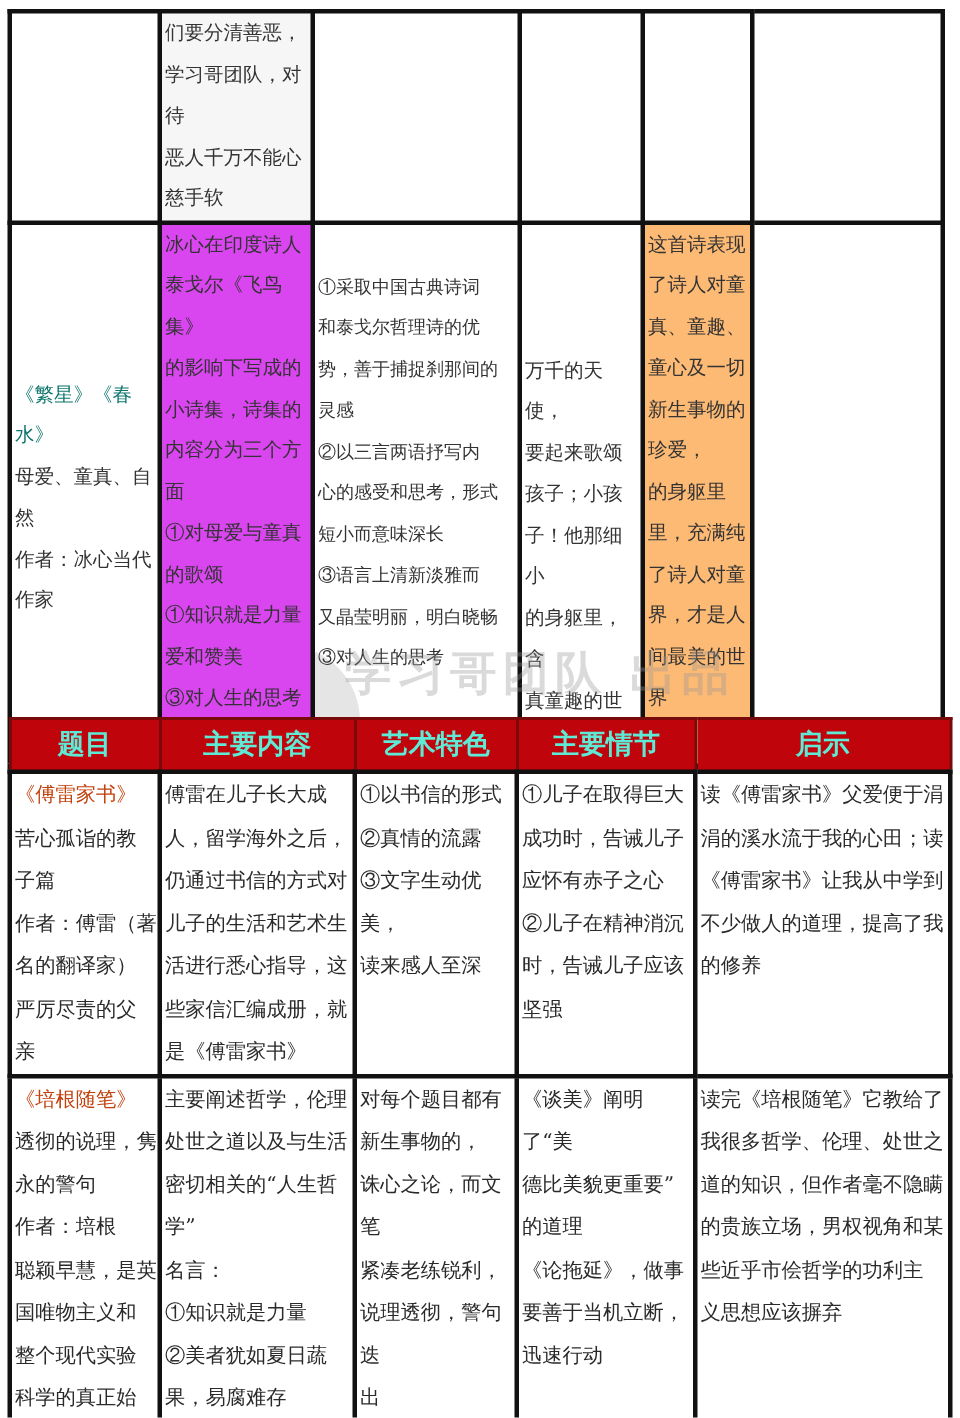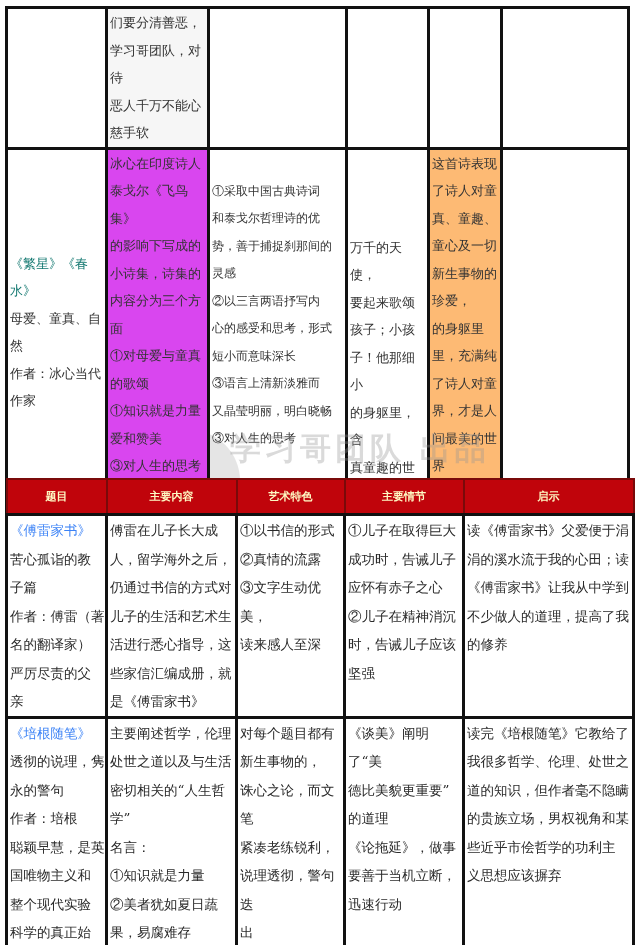--- a/index.html
+++ b/index.html
@@ -5,24 +5,24 @@
   html, body { margin: 0; padding: 0; background: #ffffff; }
   body { width: 640px; height: 945px; position: relative; overflow: hidden;
          font-family: "DejaVu Serif", "Liberation Serif", serif; color: #333; }
   .tbl { position: absolute; border-collapse: collapse; table-layout: fixed; }
   .tbl td, .tbl th { border: 3px solid #111; vertical-align: top; padding: 0 0 0 2px;
          font-size: 13px; line-height: 27.5px; overflow: hidden; word-break: break-all; }
   #top-table { left: 5px; top: 6px; width: 622px; border-bottom: 4px solid #111; }
   #top-table td { line-height: 27.5px; }
   #top-table .mid { vertical-align: middle; }
   .red { color: #0f766e; font-weight: normal; }
-  .redlite { color: #3b82f6; }
+  .redlite { color: #c2410c; }
   #bottom-table { left: 5px; top: 478px; width: 627px; }
-  #bottom-table th { background: #c0040b; color: #fef9c3; font-family: "DejaVu Sans", "Liberation Sans", sans-serif;
-         font-weight: bold; font-size: 11px; height: 33px; line-height: 33px; text-align: center;
+  #bottom-table th { background: #c0040b; color: #5eead4; font-family: "DejaVu Sans", "Liberation Sans", sans-serif;
+         font-weight: bold; font-size: 18px; height: 33px; line-height: 33px; text-align: center;
          border: 2px solid #7a0a0a; padding: 0; }
   #bottom-table td { line-height: 28.5px; font-size: 13.5px; color: #2a2a2a; }
   .watermark { position: absolute; left: 230px; top: 428px; font-size: 31px; color: rgba(150,150,150,0.35);
          font-family: "DejaVu Sans", sans-serif; font-weight: bold; letter-spacing: 4px; pointer-events: none; }
   .wm-logo { position: absolute; left: 130px; top: 430px; width: 110px; height: 60px; border-radius: 55px 55px 10px 10px;
          background: rgba(160,160,160,0.28); pointer-events: none; }
   .line { display: block; }
 </style>
 </head>
 <body>

